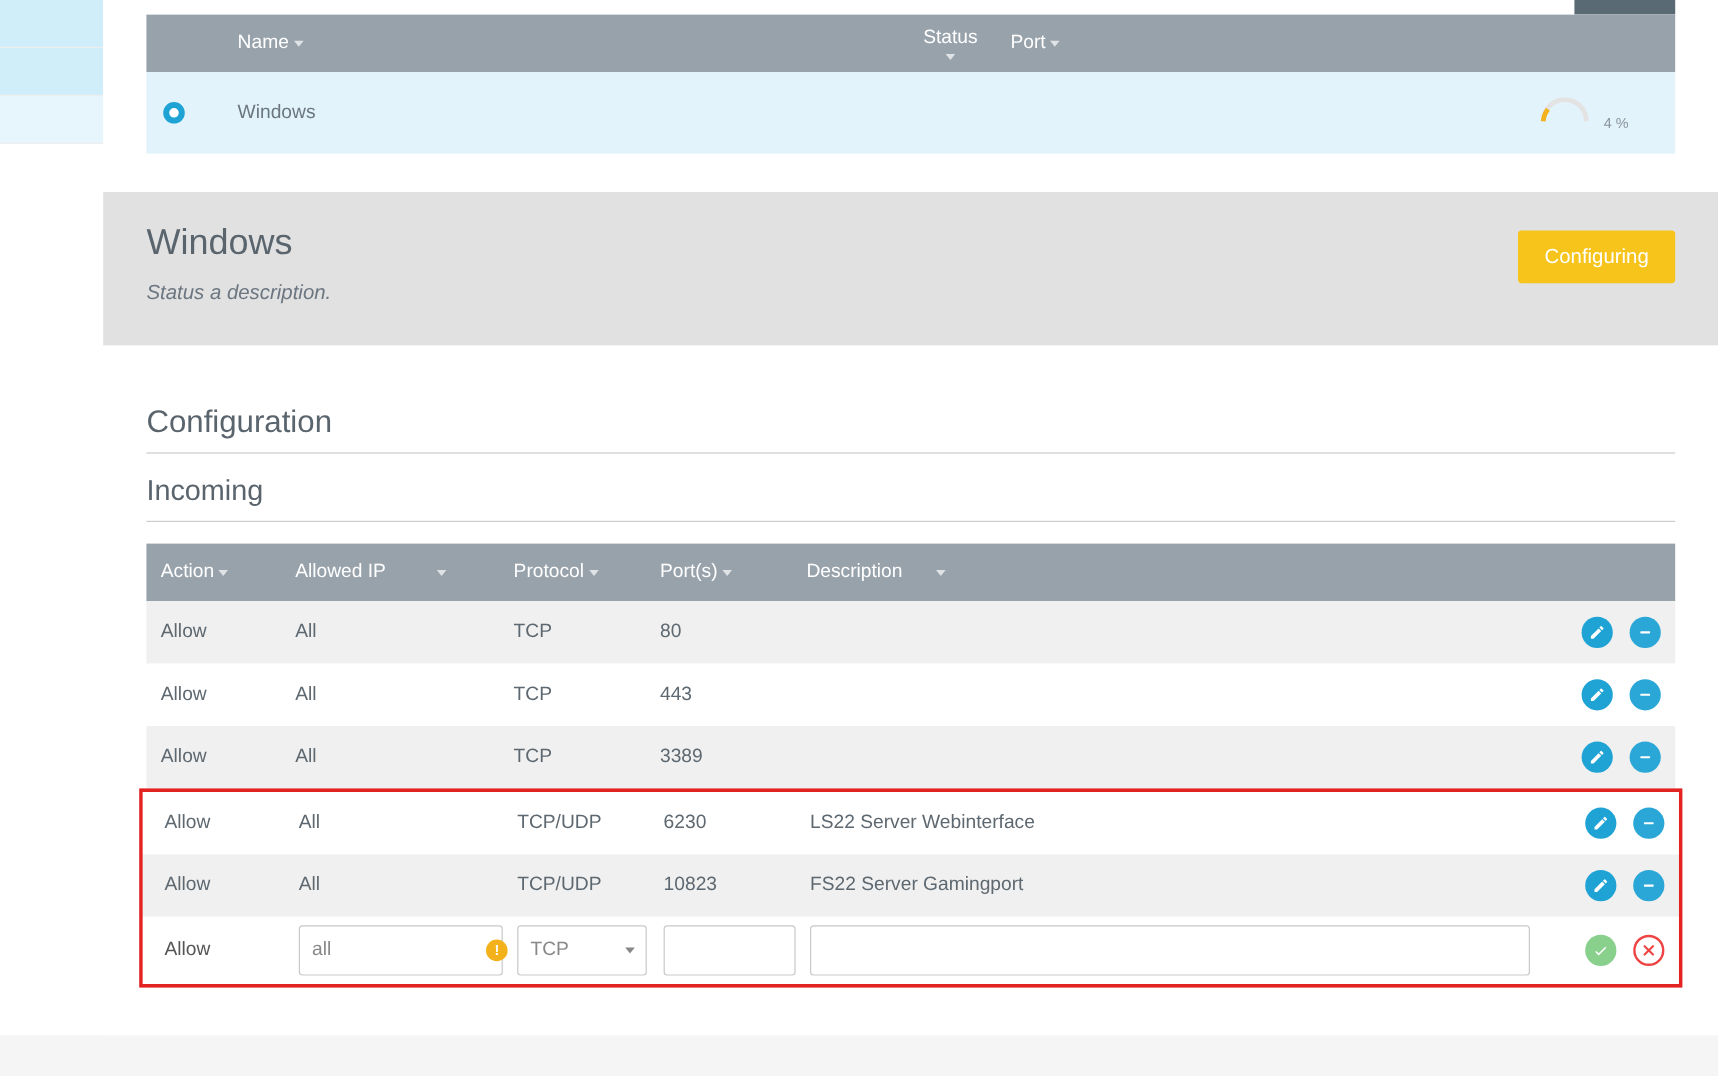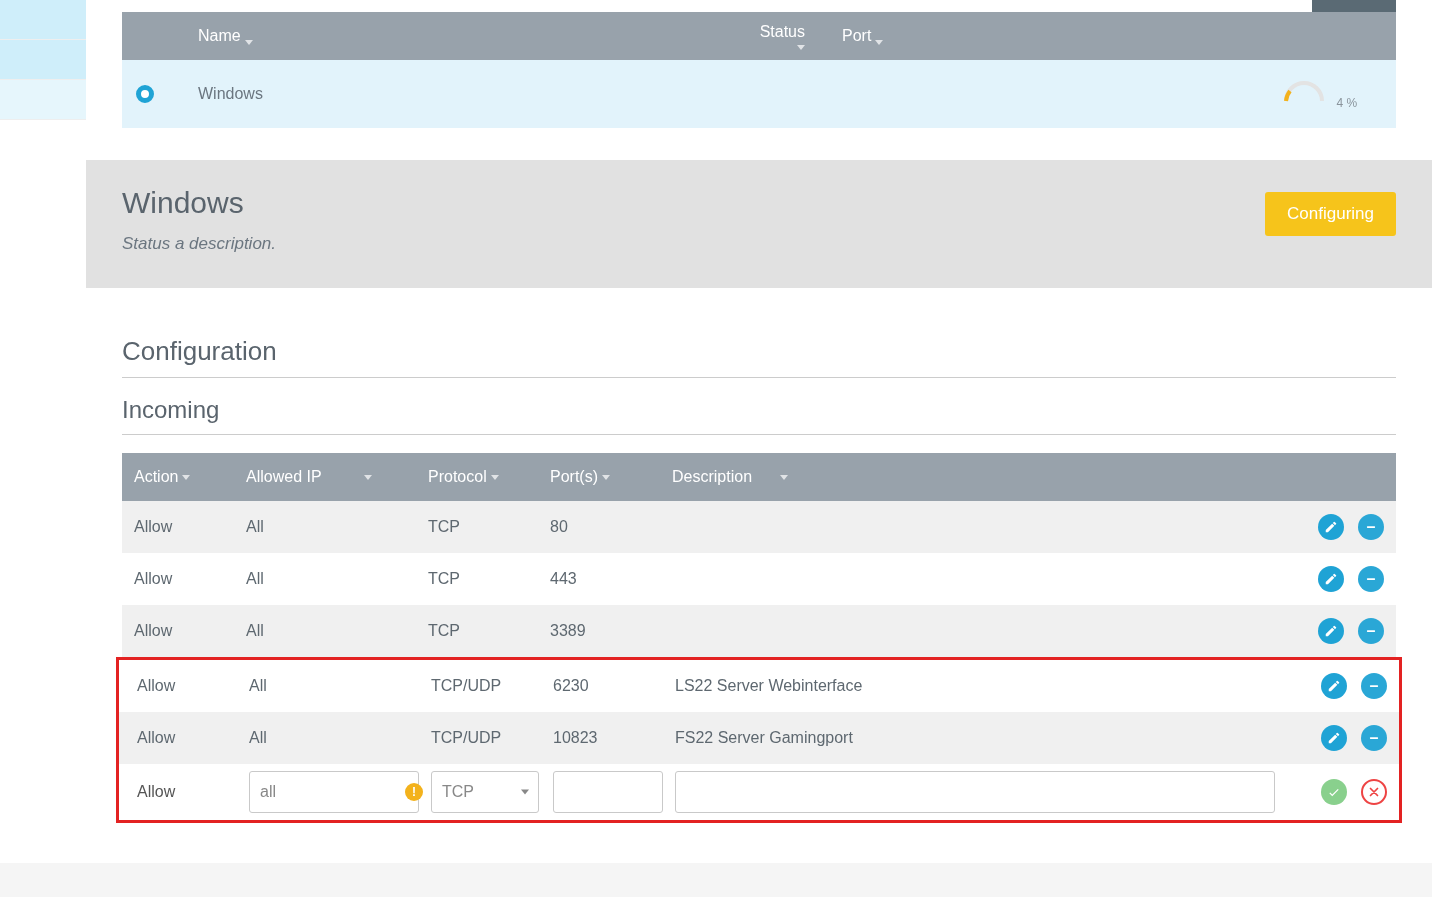--- a/index.html
+++ b/index.html
@@ -45,22 +45,22 @@
     display:flex;
     align-items:center;
     background:#98a2ab;
     color:#fff;
     height:48px;
     padding:0 14px;
   }
   .col-select{width:62px;}
   .col-name{flex:1;}
   .col-status{width:100px;flex-direction:column;}
-  .col-port{width:540px;margin-left:37px;}
-  .hdr-cell{display:flex;align-items:flex-end;gap:4px;}
+  .col-port{width:540px;}
+  .hdr-cell{display:flex;align-items:center;gap:4px;}
   .caret{
     width:0;height:0;border-left:4px solid transparent;border-right:4px solid transparent;
     border-top:5px solid rgba(255,255,255,0.7);
     display:inline-block;
   }
   .tbl-row{
     display:flex;align-items:center;
     background:#e2f3fb;
     height:68px;
     padding:0 14px;

